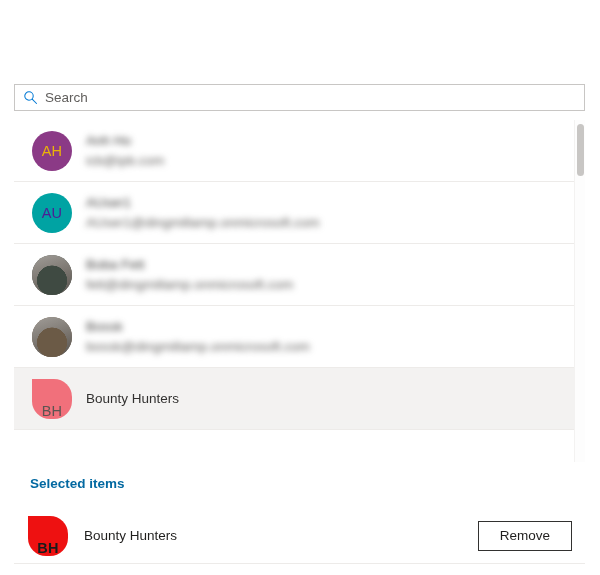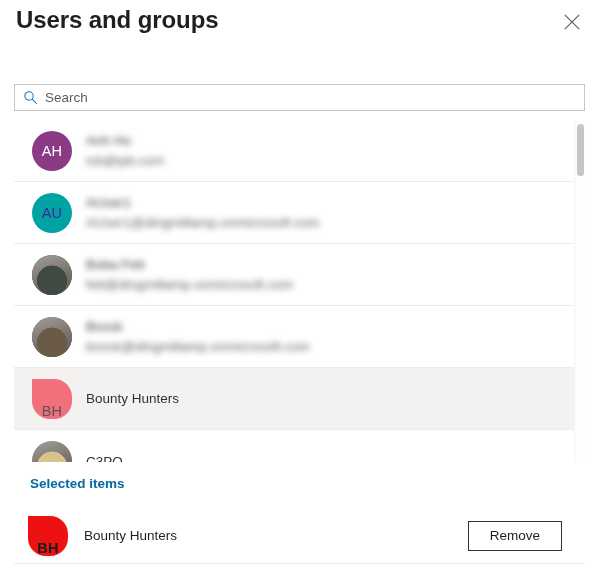--- a/index.html
+++ b/index.html
@@ -95,57 +95,47 @@
   }
   .selected-row {
     position: absolute; left: 14px; top: 38px;
     width: 571px; height: 56px;
     display: flex; align-items: center;
     border-bottom: 1px solid #edebe9;
   }
   .selected-row .avatar { margin-left: 14px; margin-right: 16px; }
   .selected-name { font-size: 13.5px; color: #201f1e; flex: 1 1 auto; }
   .remove-btn {
-    margin-right: 23px;
+    margin-right: 13px;
     min-width: 94px; height: 30px;
     border: 1px solid #323130; background: #fff;
     font-family: "Liberation Sans", sans-serif;
     font-size: 13.5px; color: #201f1e; cursor: pointer;
   }
 </style>
 </head>
 <body>
 
 <div id="root">
 
-  <div class="header">
-    <div class="dialog-title">Users and groups</div>
-    <button class="close-btn">
-      <span>
-        <svg width="18" height="18" viewBox="0 0 18 18" aria-hidden="true">
-          <path d="M1.8 1.8 L16.2 16.2 M16.2 1.8 L1.8 16.2" stroke="#605e5c" stroke-width="1.2" fill="none"></path>
-        </svg>
-      </span>
-    </button>
-  </div>
 
   <div class="search-wrap">
     <span class="search-icon">
       <svg width="15" height="15" viewBox="0 0 16 16" aria-hidden="true">
         <circle cx="6.4" cy="6.4" r="4.5" stroke="#0078d4" stroke-width="1.1" fill="none"></circle>
         <path d="M9.8 9.8 L14.4 14.4" stroke="#0078d4" stroke-width="1.1" fill="none" stroke-linecap="round"></path>
       </svg>
     </span>
     <input class="search-input" type="text" placeholder="Search" style="">
   </div>
 
   <div class="list-area">
     <div class="list-clip" id="list-clip">
         <div class="person-row blurred">
-          <div class="avatar" style="background: rgb(139, 58, 134); color: #ffffff;">
+          <div class="avatar" style="background: rgb(139, 58, 134); color: #eab308;">
             <span>AH</span>
           </div>
           <div class="row-text">
             <div class="row-name">Anh Ho</div>
             <div class="row-sub">icb@ipb.com</div>
           </div>
         </div>
         <div class="person-row blurred">
           <div class="avatar" style="background: rgb(0, 163, 163); color: #4c1d95;">
             <span>AU</span>
@@ -174,28 +164,20 @@
           </div>
         </div>
         <div class="person-row selected">
           <div class="avatar group" style="background: rgb(241, 112, 123); color: rgb(92, 85, 82);">
             <span>BH</span>
           </div>
           <div class="row-text">
             <div class="row-name">Bounty Hunters</div>
           </div>
         </div>
-        <div class="person-row partial">
-          <div class="avatar photo" style="background: rgb(216, 196, 138); color: rgb(255, 255, 255);">
-            <div class="ph" style="background: radial-gradient(circle at 50% 64%, rgb(216, 196, 138) 0px, rgb(216, 196, 138) 46%, rgba(0, 0, 0, 0.22) 47%, rgba(0, 0, 0, 0.22) 100%), linear-gradient(160deg, rgb(207, 202, 196) 0%, rgb(154, 147, 139) 55%, rgb(111, 106, 100) 100%);"></div>
-          </div>
-          <div class="row-text">
-            <div class="row-name">C3PO</div>
-          </div>
-        </div>
       </div>
     <div class="scrollbar">
       <div class="scroll-thumb"></div>
     </div>
   </div>
 
   <div class="selected-section">
     <div class="selected-title">Selected items</div>
     <div class="selected-row">
       <div class="avatar group" id="sel-avatar" style="background: rgb(238, 17, 17); color: rgb(27, 27, 27); font-weight: 600;">

